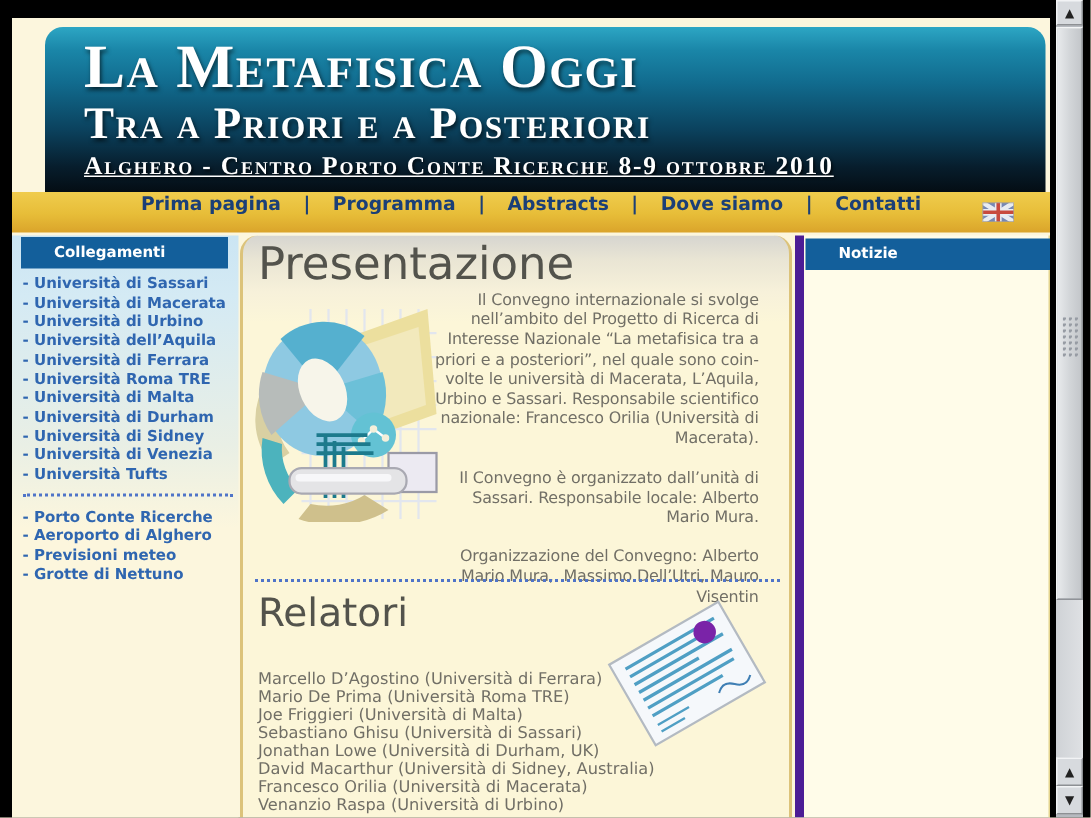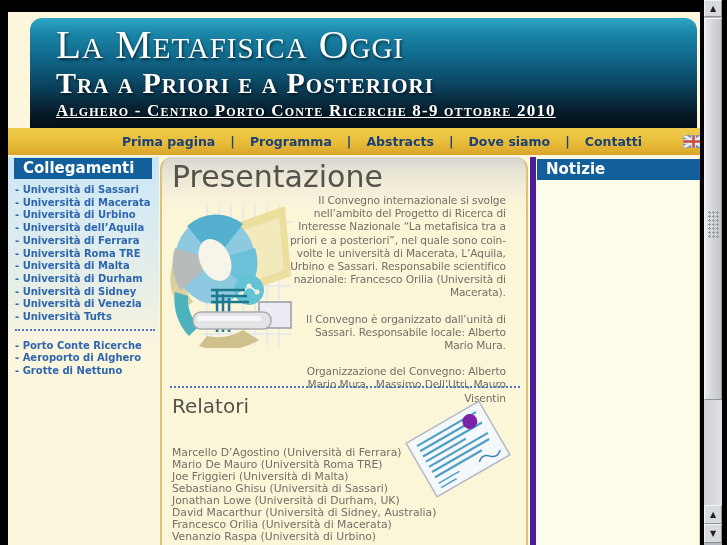--- a/index.html
+++ b/index.html
@@ -12,59 +12,59 @@
     background:#fcf6dd;overflow:hidden;
   }
   
   .banner{
     position:absolute;left:22px;top:6px;width:667px;height:110px;
     border-radius:12px 12px 0 0;
     background:linear-gradient(180deg,#2da6c4 0%,#1a86a8 14%,#116b8e 34%,#0b425e 62%,#071d2c 85%,#040d14 100%);
     color:#fff;font-family:"Liberation Serif","DejaVu Serif",serif;
     font-variant:small-caps;padding:4px 0 0 26px;box-sizing:border-box;
   }
-  .banner .t1{font-size:41px;font-weight:normal;letter-spacing:1px;line-height:44px;
+  .banner .t1{font-size:41px;font-weight:bold;letter-spacing:1px;line-height:44px;
     text-shadow:1px 2px 3px rgba(0,0,0,.65);}
   .banner .t2{font-size:30px;font-weight:bold;letter-spacing:1px;line-height:33px;
     text-shadow:1px 2px 3px rgba(0,0,0,.65);}
   .banner .t3{font-size:17px;font-weight:bold;letter-spacing:1.2px;line-height:24px;
     text-shadow:1px 1px 2px rgba(0,0,0,.7);text-decoration:underline;}
   
   .nav{
     position:absolute;left:0;top:116px;width:692px;height:27px;
     background:linear-gradient(180deg,#f0cc4d 0%,#e7bd38 55%,#daa42b 100%);
-    display:flex;align-items:center;justify-content:center;gap:15px;
-    font-size:12.5px;font-weight:bold;color:#1b3f77;padding-left:28px;
+    display:flex;justify-content:center;gap:15px;
+    font-size:12.5px;font-weight:bold;color:#1b3f77;
   }
   .nav .item{cursor:pointer;}
   .nav .sep{color:#1b3f77;}
   .flag{position:absolute;right:24px;top:7px;width:21px;height:13px;cursor:pointer;}
   
   .sb-left{
     position:absolute;left:0;top:145px;width:151px;height:388px;
     background:linear-gradient(180deg,#cbe5f3 0%,#d4eaf4 40px,#e9efe5 140px,#fcf6dd 195px);
   }
   .sb-head{
     position:absolute;left:6px;top:1px;width:138px;height:21px;
-    background:#135f9b;color:#fff;font-size:15px;font-weight:bold;
-    line-height:21px;padding-left:9px;box-sizing:border-box;
+    background:#135f9b;color:#fff;font-size:10px;font-weight:bold;
+    line-height:21px;padding-left:22px;box-sizing:border-box;
   }
   .links{position:absolute;left:7px;top:27px;width:142px;
     font-size:10px;font-weight:bold;color:#2f66b0;line-height:12.7px;}
   .links .lnk{white-space:nowrap;cursor:pointer;}
   .dots-sb{height:0;border-bottom:2px dotted #4f74c8;margin:5px 2px 9px 0;}
   
   .main{
     position:absolute;left:152px;top:145px;width:368px;height:388px;
     border-left:2px solid #dcc37a;border-right:2px solid #dcc37a;
     border-radius:12px 12px 0 0;box-sizing:border-box;
     background:linear-gradient(180deg,#d6d5d0 0px,#e9e5d4 16px,#f7f1da 38px,#fcf6d8 58px);
   }
   .h1{position:absolute;left:10px;top:2px;font-size:30px;color:#53534c;letter-spacing:0;}
-  .h2{position:absolute;left:10px;top:237px;font-size:20px;color:#53534c;}
+  .h2{position:absolute;left:10px;top:237px;font-size:26px;color:#53534c;}
   .illu{position:absolute;left:5px;top:41px;}
   .paras{position:absolute;left:128px;top:37px;font-size:10.6px;color:#716f66;
     line-height:13.2px;letter-spacing:-0.1px;text-align:right;}
   .paras p{margin:0 0 13px 0;white-space:pre;}
   .dots-main{position:absolute;left:8px;top:229px;width:350px;height:0;
     border-bottom:2px dotted #4f74c8;}
   .speakers{position:absolute;left:10px;top:290px;font-size:10.8px;color:#716f66;
     line-height:12px;}
   .speakers div{white-space:nowrap;}
   .docicon{position:absolute;left:232px;top:242px;}
@@ -138,20 +138,21 @@
       <div class="lnk">- Università di Ferrara</div>
       <div class="lnk">- Università Roma TRE</div>
       <div class="lnk">- Università di Malta</div>
       <div class="lnk">- Università di Durham</div>
       <div class="lnk">- Università di Sidney</div>
       <div class="lnk">- Università di Venezia</div>
       <div class="lnk">- Università Tufts</div>
       <div class="dots-sb"></div>
       <div class="lnk">- Porto Conte Ricerche</div>
       <div class="lnk">- Aeroporto di Alghero</div>
+      <div class="lnk">- Previsioni meteo</div>
       <div class="lnk">- Grotte di Nettuno</div>
     </div>
   </div>
 
   <div class="main">
     <div class="h1">Presentazione</div>
 
     <svg class="illu svgblock" width="126" height="150" viewBox="0 0 126 150" xmlns="http://www.w3.org/2000/svg">
       <g stroke="#e2e6ee" stroke-width="1.5">
         <path d="M40,8 V148 M52,8 V148 M64,8 V148 M76,8 V148 M88,8 V148 M100,8 V148 M112,8 V148"></path>
@@ -211,21 +212,21 @@
         <g stroke="#4f9fc4" stroke-width="1.6">
           <path d="M-34,20 H-10 M-34,25 H-16"></path>
         </g>
         <circle cx="24" cy="-18" r="7.5" fill="#7a23a8"></circle>
         <path d="M12,22 q6,-6 12,0 t12,0" stroke="#3f7fb4" stroke-width="1.4" fill="none"></path>
       </g>
     </svg>
 
     <div class="speakers">
       <div>Marcello D’Agostino (Università di Ferrara)</div>
-      <div>Mario De Mauro (Università Roma TRE)</div>
+      <div>Mario De Prima (Università Roma TRE)</div>
       <div>Joe Friggieri (Università di Malta)</div>
       <div>Sebastiano Ghisu (Università di Sassari)</div>
       <div>Jonathan Lowe (Università di Durham, UK)</div>
       <div>David Macarthur (Università di Sidney, Australia)</div>
       <div>Francesco Orilia (Università di Macerata)</div>
       <div>Venanzio Raspa (Università di Urbino)</div>
     </div>
   </div>
 
   <div class="sb-right">

